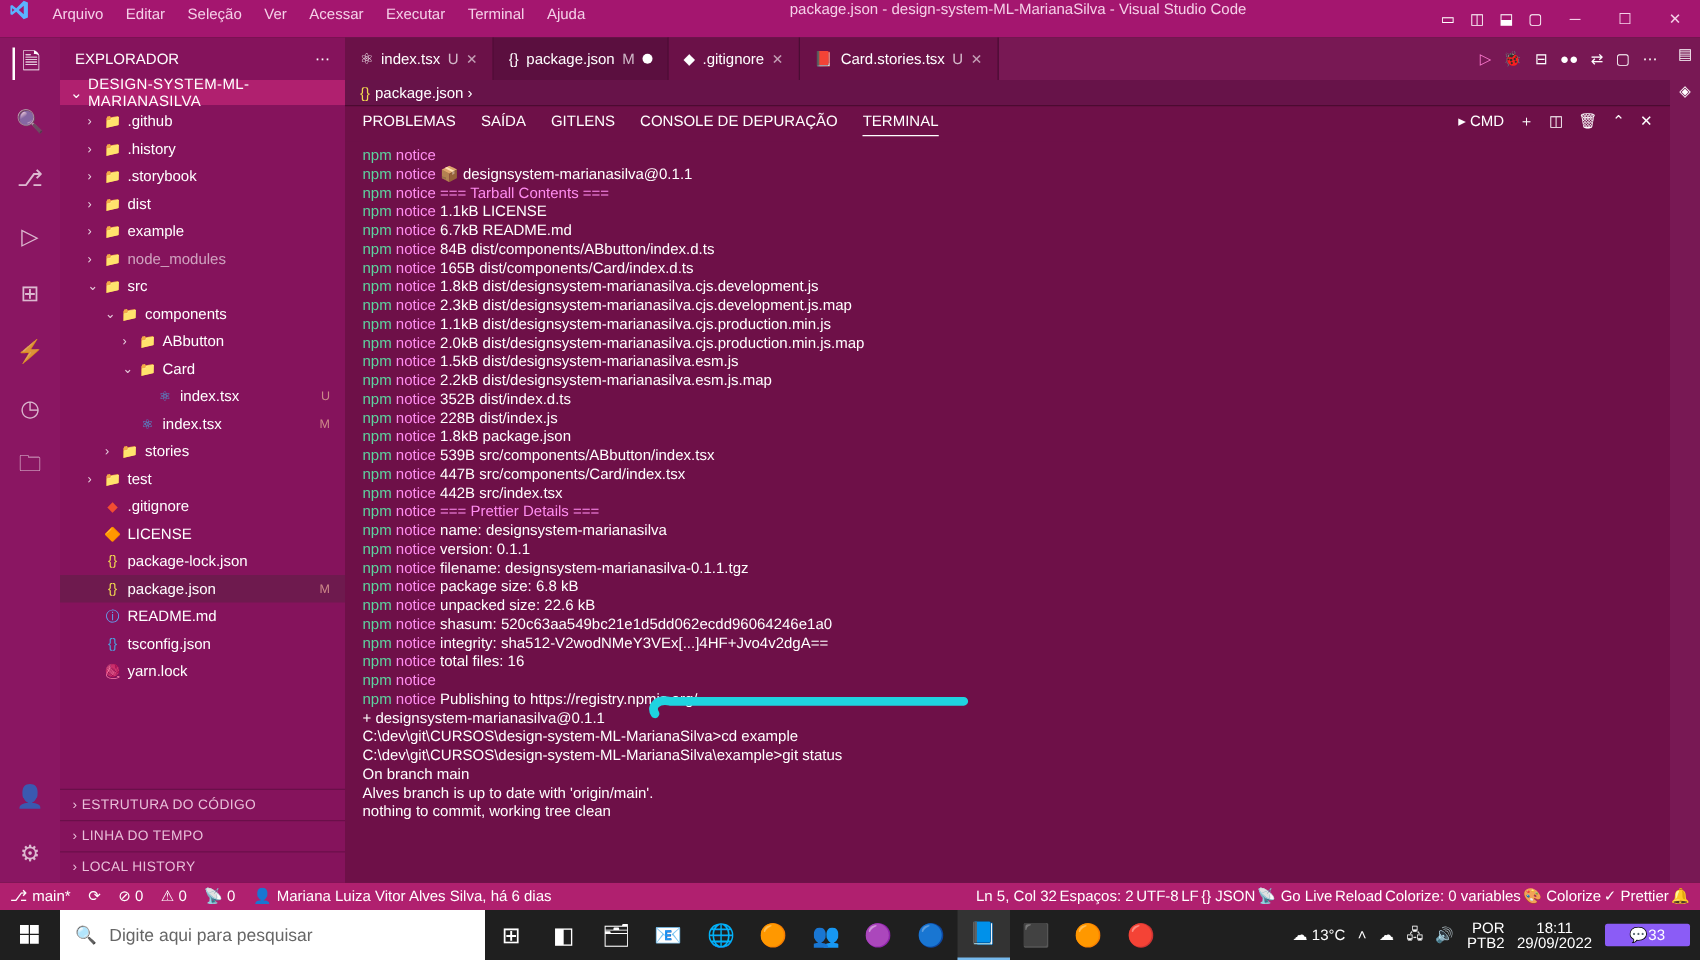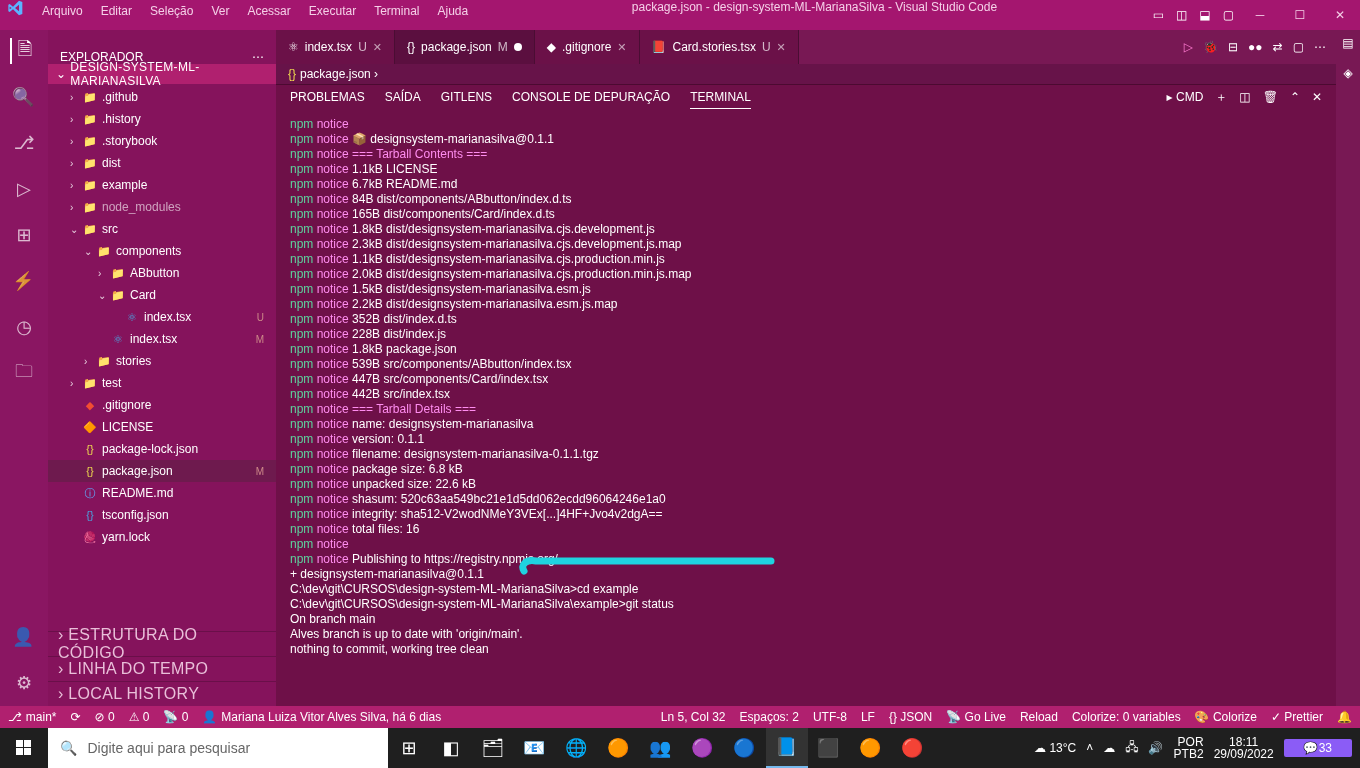--- a/index.html
+++ b/index.html
@@ -10,51 +10,51 @@
 .menu span{padding:4px 8px;color:#f5d0e8;cursor:pointer}
 .title-center{flex:1;text-align:center;color:#f5d0e8;font-size:12px}
 .title-right{display:flex;align-items:center;gap:12px;padding-right:6px}
 .win-btn{width:40px;height:30px;display:flex;align-items:center;justify-content:center;color:#f5d0e8}
 .main{display:flex;height:calc(100% - 30px - 22px - 40px)}
 .activitybar{width:48px;background:#8a1662;display:flex;flex-direction:column;align-items:center;padding-top:8px;gap:20px}
 .activitybar .ico{width:26px;height:26px;opacity:.7;display:flex;align-items:center;justify-content:center;font-size:18px;cursor:pointer}
 .activitybar .ico.active{opacity:1;border-left:2px solid #fff;margin-left:-2px;padding-left:2px}
 .activitybar .bottom{margin-top:auto;margin-bottom:10px;display:flex;flex-direction:column;gap:20px}
 .sidebar{width:228px;background:#85135c;display:flex;flex-direction:column}
-.side-header{height:34px;display:flex;align-items:flex-end;justify-content:space-between;padding:0 12px;color:#e9bfd9;text-transform:uppercase;font-size:11px}
+.side-header{height:34px;display:flex;align-items:center;justify-content:space-between;padding:0 12px;color:#e9bfd9;text-transform:uppercase;font-size:11px}
 .side-title{background:#b0206f;height:20px;display:flex;align-items:center;padding:0 8px;font-size:10.5px;letter-spacing:.3px}
 .tree{flex:1;overflow:auto;padding-top:2px}
 .row{display:flex;align-items:center;height:22px;padding-left:14px;cursor:pointer;color:#f3d6ea}
 .row .chev{width:12px;font-size:10px;opacity:.8}
 .row .fi{width:16px;text-align:center;margin-right:4px;font-size:11px}
 .row.sel{background:#6e1a4e}
 .row .badge{margin-left:auto;margin-right:12px;color:#c88;font-size:10px}
 .ind-1{padding-left:22px}.ind-2{padding-left:36px}.ind-3{padding-left:50px}.ind-4{padding-left:64px}
-.side-collapsed{height:22px;display:flex;align-items:center;padding:12px 10px;font-size:16px;letter-spacing:.3px;border-top:1px solid rgba(0,0,0,.2);color:#e9bfd9;background:#85135c}
+.side-collapsed{height:22px;display:flex;align-items:center;padding:12px 10px;font-size:11px;letter-spacing:.3px;border-top:1px solid rgba(0,0,0,.2);color:#e9bfd9;background:#85135c}
 .editor{flex:1;display:flex;flex-direction:column;background:#6e1a4e;min-width:0;position:relative}
 .tabbar{height:34px;background:#781854;display:flex;align-items:stretch}
 .tab{display:flex;align-items:center;gap:6px;padding:0 12px;background:#6b1148;border-right:1px solid #4a0d33;color:#f3cde6;cursor:pointer}
 .tab.active{background:#5b0f3f}
 .tab .close{opacity:.6;font-size:11px}
 .tab .mod{width:8px;height:8px;border-radius:50%;background:#fff;display:inline-block}
 .run-icons{margin-left:auto;display:flex;align-items:center;gap:10px;padding-right:10px;color:#f3cde6}
 .breadcrumb{height:20px;display:flex;align-items:center;padding-left:12px;font-size:11px;color:#e9b0d6;background:#671349}
 .blame{height:18px;background:#611045;color:#d7a4c7;font-size:11px;padding-left:40px;display:flex;align-items:center}
 .panel{flex:1;display:flex;flex-direction:column;background:#6e1048;border-top:1px solid #4c0a31;min-height:0}
 .panel-tabs{height:28px;display:flex;align-items:center;gap:20px;padding:0 14px;font-size:10.5px;color:#d19cc0;text-transform:uppercase}
 .panel-tabs span{cursor:pointer;padding-bottom:4px}
 .panel-tabs span.act{color:#fff;border-bottom:1px solid #fff}
 .panel-right{margin-left:auto;display:flex;gap:12px;align-items:center;color:#dca}
 .term{flex:1;overflow:auto;padding:4px 14px;font-family:Consolas,monospace;font-size:12px;line-height:15px;color:#fff;background:#6e1048;position:relative}
 .tc-g{color:#5dd39e}.tc-m{color:#ff8df0}.tc-w{color:#fff}
 .arrow{position:absolute;pointer-events:none}
 .rightbar{width:24px;background:#781854;display:flex;flex-direction:column;align-items:center;padding-top:6px;gap:16px}
 .statusbar{height:22px;background:#b0206f;display:flex;align-items:center;font-size:11px;color:#fde;gap:14px;padding:0 8px}
 .statusbar .grp{display:flex;align-items:center;gap:4px;cursor:pointer}
-.statusbar .right{margin-left:auto;display:flex;gap:14px;align-items:flex-start}
+.statusbar .right{margin-left:auto;display:flex;gap:2px;align-items:flex-start}
 .taskbar{height:40px;background:#1f1f1f;display:flex;align-items:center}
 .start{width:48px;height:40px;display:flex;align-items:center;justify-content:center}
 .search{flex:0 0 340px;height:40px;background:#fff;display:flex;align-items:center;gap:10px;padding:0 12px}
 .search span{color:#555;font-size:14px}
 .tb-icons{display:flex;align-items:center;height:40px}
 .tb-icons .ti{width:42px;height:40px;display:flex;align-items:center;justify-content:center;font-size:18px}
 .tray{margin-left:auto;display:flex;align-items:center;gap:10px;padding-right:8px;color:#ddd;font-size:11px}
 .folder-ico{color:#e2b24a}
 .ts-ico{color:#4aa3df}
 .json-ico{color:#f0db4f}
@@ -310,21 +310,21 @@
           <div><span class="tc-g">npm</span><span class="tc-m"> notice </span><span class="tc-w">1.1kB dist/designsystem-marianasilva.cjs.production.min.js</span></div>
           <div><span class="tc-g">npm</span><span class="tc-m"> notice </span><span class="tc-w">2.0kB dist/designsystem-marianasilva.cjs.production.min.js.map</span></div>
           <div><span class="tc-g">npm</span><span class="tc-m"> notice </span><span class="tc-w">1.5kB dist/designsystem-marianasilva.esm.js</span></div>
           <div><span class="tc-g">npm</span><span class="tc-m"> notice </span><span class="tc-w">2.2kB dist/designsystem-marianasilva.esm.js.map</span></div>
           <div><span class="tc-g">npm</span><span class="tc-m"> notice </span><span class="tc-w">352B  dist/index.d.ts</span></div>
           <div><span class="tc-g">npm</span><span class="tc-m"> notice </span><span class="tc-w">228B  dist/index.js</span></div>
           <div><span class="tc-g">npm</span><span class="tc-m"> notice </span><span class="tc-w">1.8kB package.json</span></div>
           <div><span class="tc-g">npm</span><span class="tc-m"> notice </span><span class="tc-w">539B  src/components/ABbutton/index.tsx</span></div>
           <div><span class="tc-g">npm</span><span class="tc-m"> notice </span><span class="tc-w">447B  src/components/Card/index.tsx</span></div>
           <div><span class="tc-g">npm</span><span class="tc-m"> notice </span><span class="tc-w">442B  src/index.tsx</span></div>
-          <div><span class="tc-g">npm</span><span class="tc-m"> notice </span><span class="tc-m">=== Tarball Details ===</span></div>
+          <div><span class="tc-g">npm</span><span class="tc-m"> notice </span><span class="tc-m">=== Prettier Details ===</span></div>
           <div><span class="tc-g">npm</span><span class="tc-m"> notice </span><span class="tc-w">name:          designsystem-marianasilva</span></div>
           <div><span class="tc-g">npm</span><span class="tc-m"> notice </span><span class="tc-w">version:       0.1.1</span></div>
           <div><span class="tc-g">npm</span><span class="tc-m"> notice </span><span class="tc-w">filename:      designsystem-marianasilva-0.1.1.tgz</span></div>
           <div><span class="tc-g">npm</span><span class="tc-m"> notice </span><span class="tc-w">package size:  6.8 kB</span></div>
           <div><span class="tc-g">npm</span><span class="tc-m"> notice </span><span class="tc-w">unpacked size: 22.6 kB</span></div>
           <div><span class="tc-g">npm</span><span class="tc-m"> notice </span><span class="tc-w">shasum:        520c63aa549bc21e1d5dd062ecdd96064246e1a0</span></div>
           <div><span class="tc-g">npm</span><span class="tc-m"> notice </span><span class="tc-w">integrity:     sha512-V2wodNMeY3VEx[...]4HF+Jvo4v2dgA==</span></div>
           <div><span class="tc-g">npm</span><span class="tc-m"> notice </span><span class="tc-w">total files:   16</span></div>
           <div><span class="tc-g">npm</span><span class="tc-m"> notice</span></div>
           <div><span class="tc-g">npm</span><span class="tc-m"> notice </span><span class="tc-w">Publishing to https://registry.npmjs.org/</span></div>

